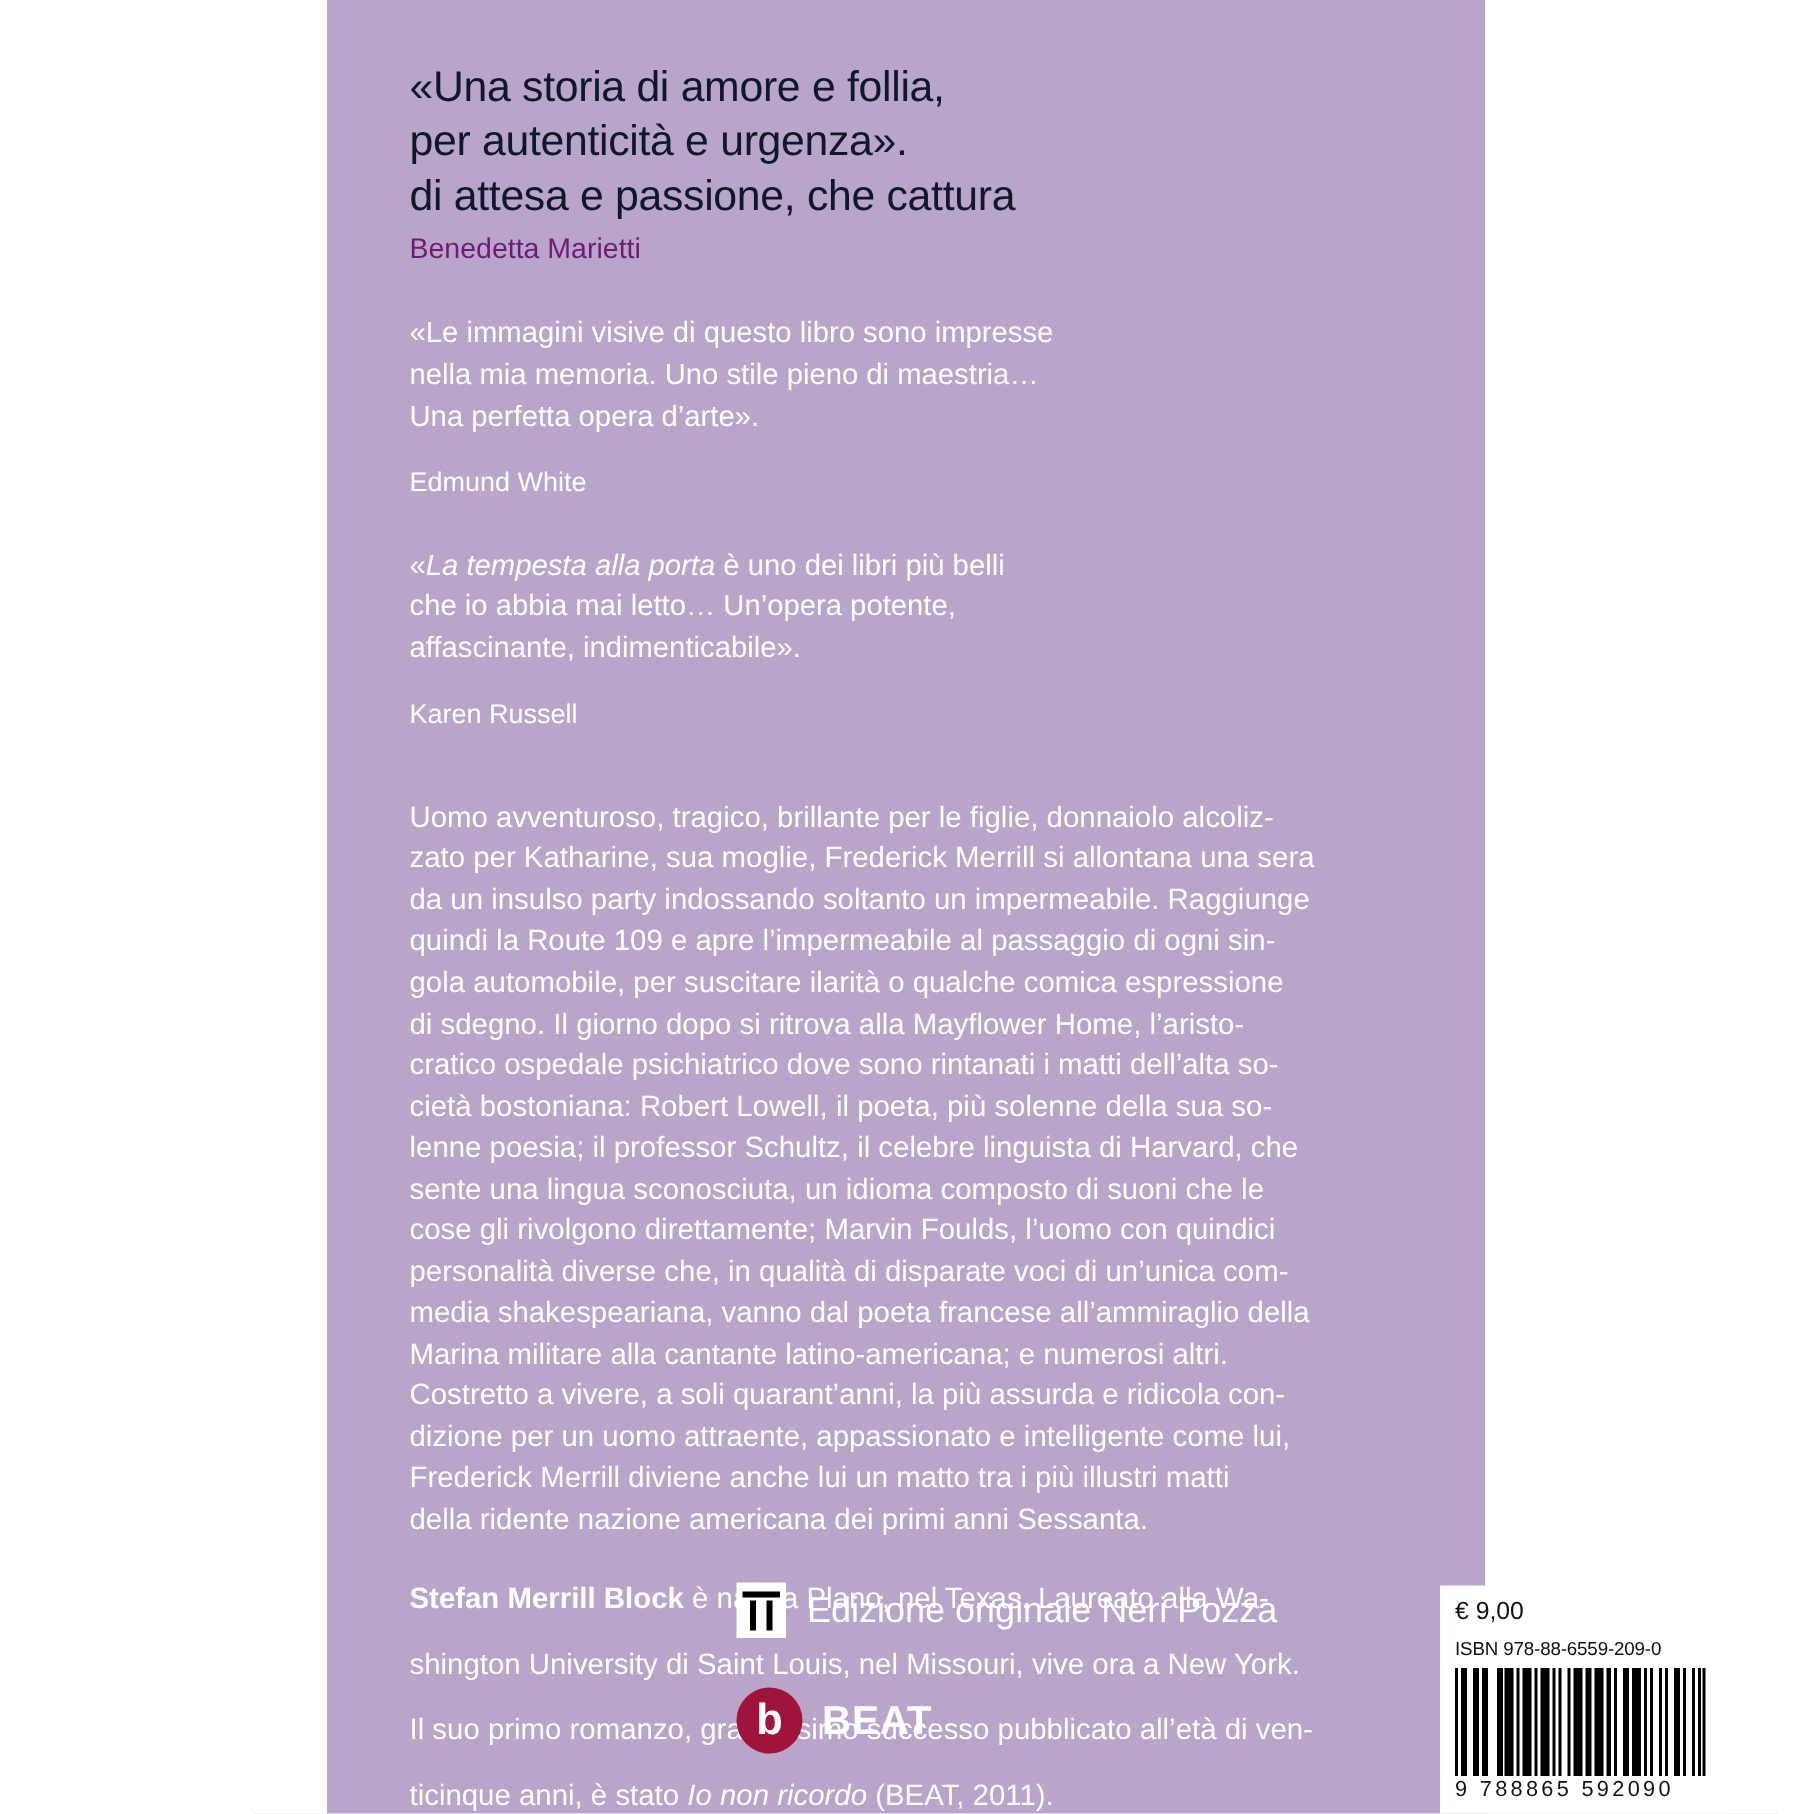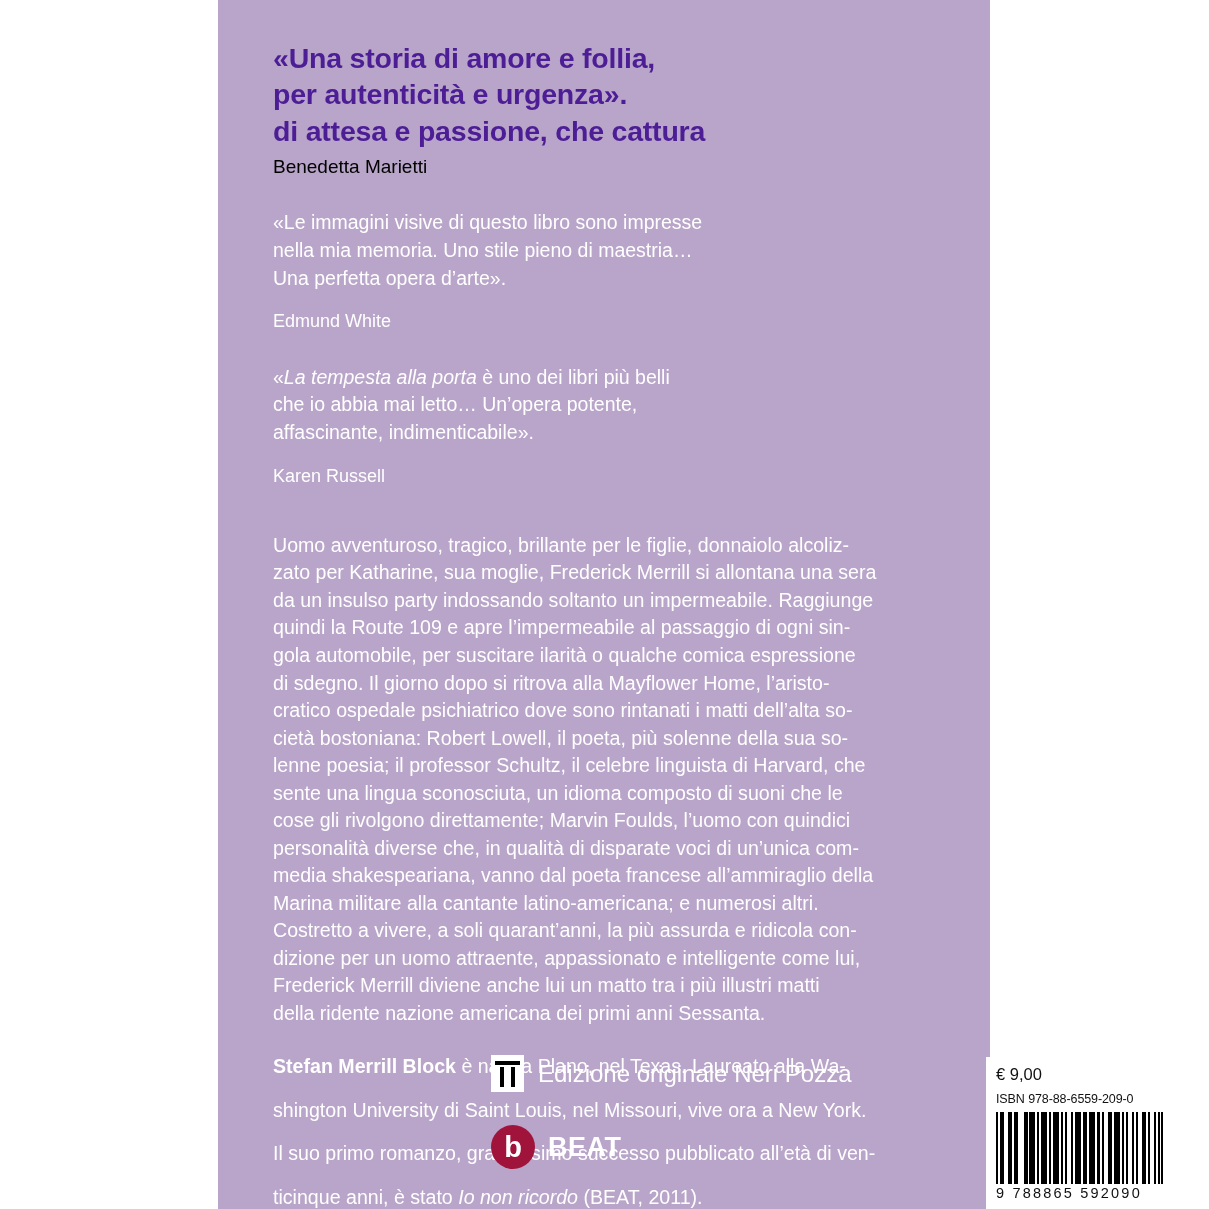--- a/index.html
+++ b/index.html
@@ -32,29 +32,29 @@
     position: absolute;
     left: 55px;
     top: 40px;
     width: 660px;
   }
 
   
   .headline-quote {
     font-size: 28.5px;
     line-height: 1.28;
-    font-weight: bold;
-    color: #4c1d95;
+    font-weight: normal;
+    color: #0f172a;
     letter-spacing: -0.2px;
   }
   .headline-quote .ln { display: block; }
   .attrib-big {
     margin-top: 7px;
     font-size: 19px;
-    color: #000000;
+    color: #701a75;
     line-height: 1.2;
   }
 
   .quote-block {
     margin-top: 30px;
     color: #ffffff;
   }
   .quote-block .qtext {
     font-size: 19.5px;
     line-height: 1.42;
@@ -149,21 +149,21 @@
   .beat-word {
     font-size: 27px;
     font-weight: bold;
     color: #ffffff;
     letter-spacing: 0.5px;
   }
 
   
   .barcode-panel {
     position: absolute;
-    left: 768px;
+    left: 742px;
     top: 1057px;
     width: 191px;
     height: 152px;
     background: #ffffff;
     box-sizing: border-box;
     padding: 8px 10px 0 10px;
   }
   .price {
     font-size: 16.5px;
     color: #111;

